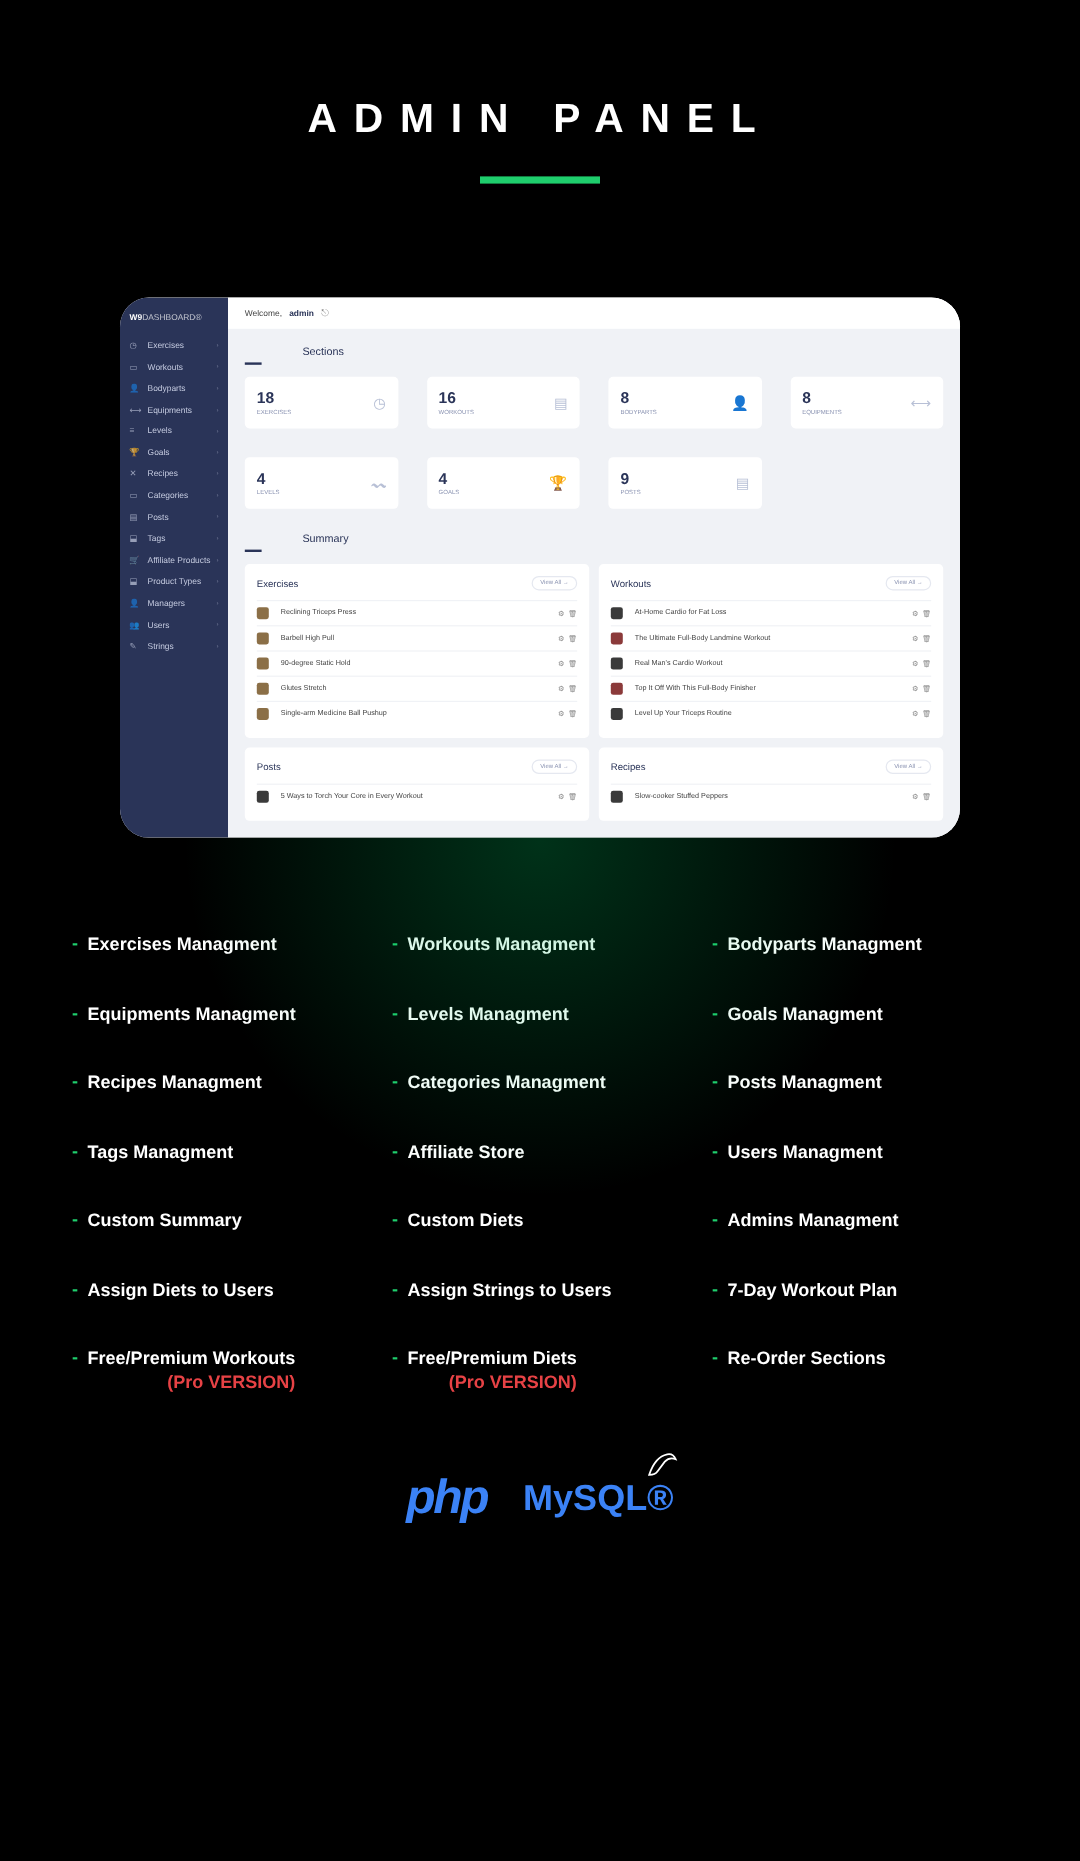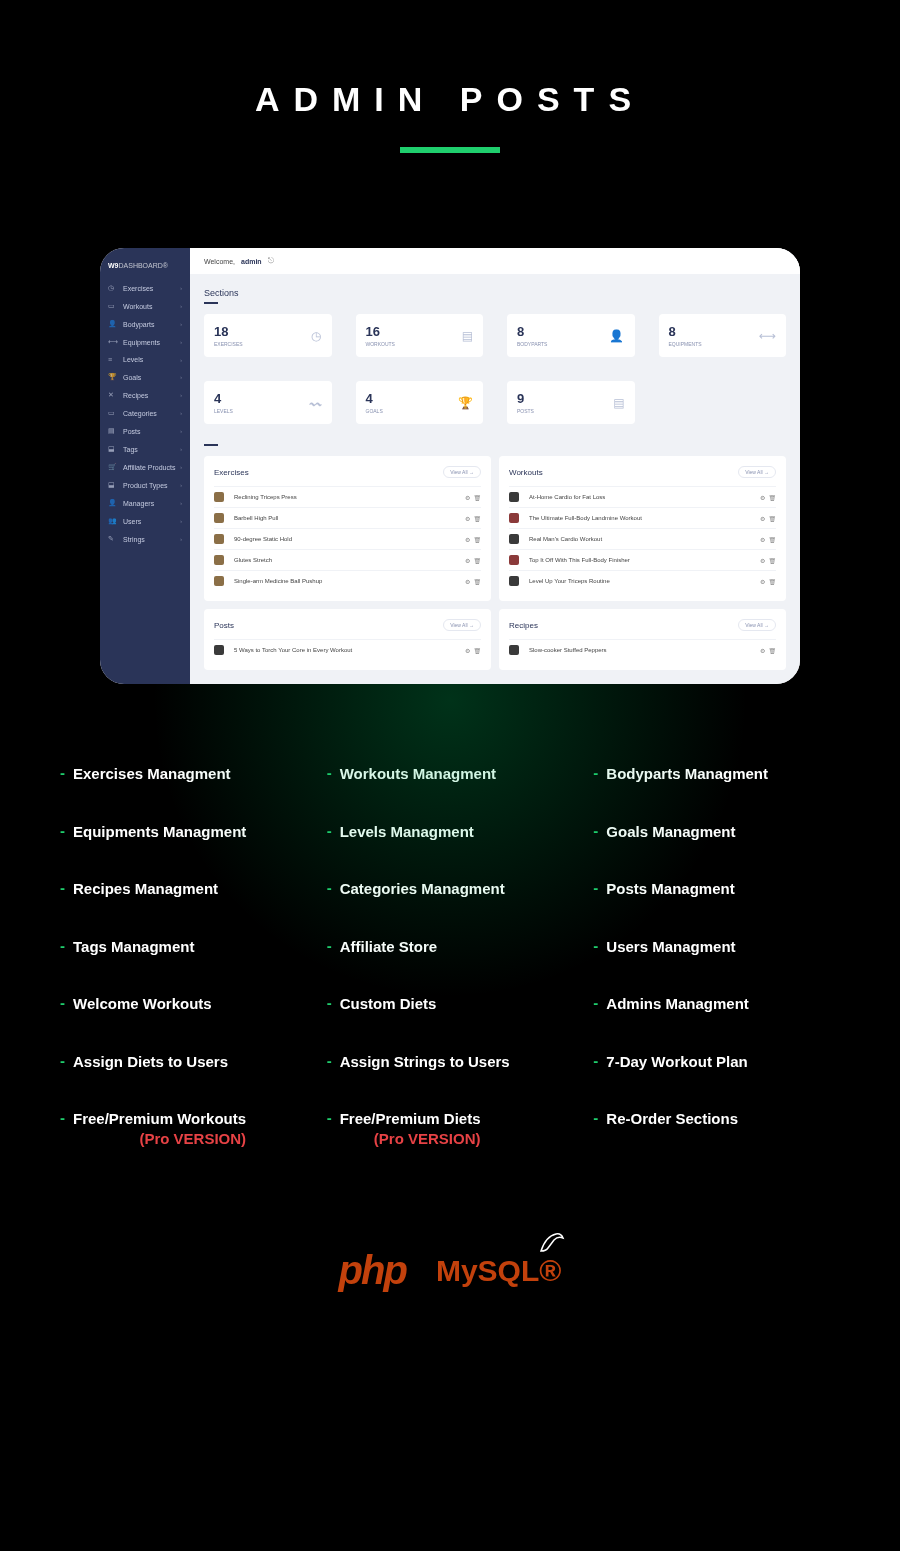--- a/index.html
+++ b/index.html
@@ -86,20 +86,21 @@
   gap: 6px;
 }
 .topbar b { color: #2a3458; }
 .logout-icon { color: #888; font-size: 8px; }
 .content { padding: 14px; }
 .section-title {
   font-size: 9px;
   color: #2a3458;
   font-weight: 500;
   margin-bottom: 4px;
+  margin-left: 48px;
 }
 .section-underline {
   width: 14px;
   height: 2px;
   background: #2a3458;
   margin-bottom: 10px;
 }
 .cards-grid {
   display: grid;
   grid-template-columns: repeat(4, 1fr);
@@ -200,22 +201,22 @@
   margin-right: 8px;
   font-weight: 700;
 }
 .feature-text { line-height: 1.3; }
 .pro { color: #e74245; display: block; text-align: right; }
 .tech-logos {
   display: flex;
   justify-content: center;
   align-items: center;
   gap: 30px;
-  margin-top: 100px;
-  color: #c2410c;
+  margin-top: 64px;
+  color: #3b82f6;
 }
 .php-logo {
   font-style: italic;
   font-size: 40px;
   font-weight: 700;
   letter-spacing: -2px;
 }
 .mysql-logo {
   font-size: 30px;
   font-weight: 600;
@@ -226,21 +227,21 @@
   top: -28px;
   right: -5px;
   font-size: 20px;
 }
 </style>
 </head>
 <body>
 
 <div class="glow"></div>
 
-<h1 class="page-title">ADMIN POSTS</h1>
+<h1 class="page-title">ADMIN PANEL</h1>
 <div class="title-underline"></div>
 
 <div class="dashboard-frame">
   <div class="sidebar">
     <div class="sidebar-logo">
       <b>W9</b><span>DASHBOARD®</span>
     </div>
     <div id="sidebar-items">
         <div class="sidebar-item">
           <span class="sidebar-icon">◷</span>
@@ -373,20 +374,21 @@
           </div>
           <div class="stat-card">
             <div>
               <div class="num">9</div>
               <div class="lbl">POSTS</div>
             </div>
             <div class="icon">▤</div>
           </div>
         </div>
 
+      <div class="section-title">Summary</div>
       <div class="section-underline"></div>
       <div class="summary-grid" id="summary-grid">
           <div class="list-card">
             <div class="list-head">
               <h4>Exercises</h4>
               <div class="view-all">View All →</div>
             </div>
             <div class="list-row">
               <div class="thumb"></div>
               <div class="row-label">Reclining Triceps Press</div>
@@ -551,21 +553,21 @@
     <div class="feature">
       <span class="dash">-</span>
       <span class="feature-text">Affiliate Store</span>
     </div>
     <div class="feature">
       <span class="dash">-</span>
       <span class="feature-text">Users Managment</span>
     </div>
     <div class="feature">
       <span class="dash">-</span>
-      <span class="feature-text">Welcome Workouts</span>
+      <span class="feature-text">Custom Summary</span>
     </div>
     <div class="feature">
       <span class="dash">-</span>
       <span class="feature-text">Custom Diets</span>
     </div>
     <div class="feature">
       <span class="dash">-</span>
       <span class="feature-text">Admins Managment</span>
     </div>
     <div class="feature">

